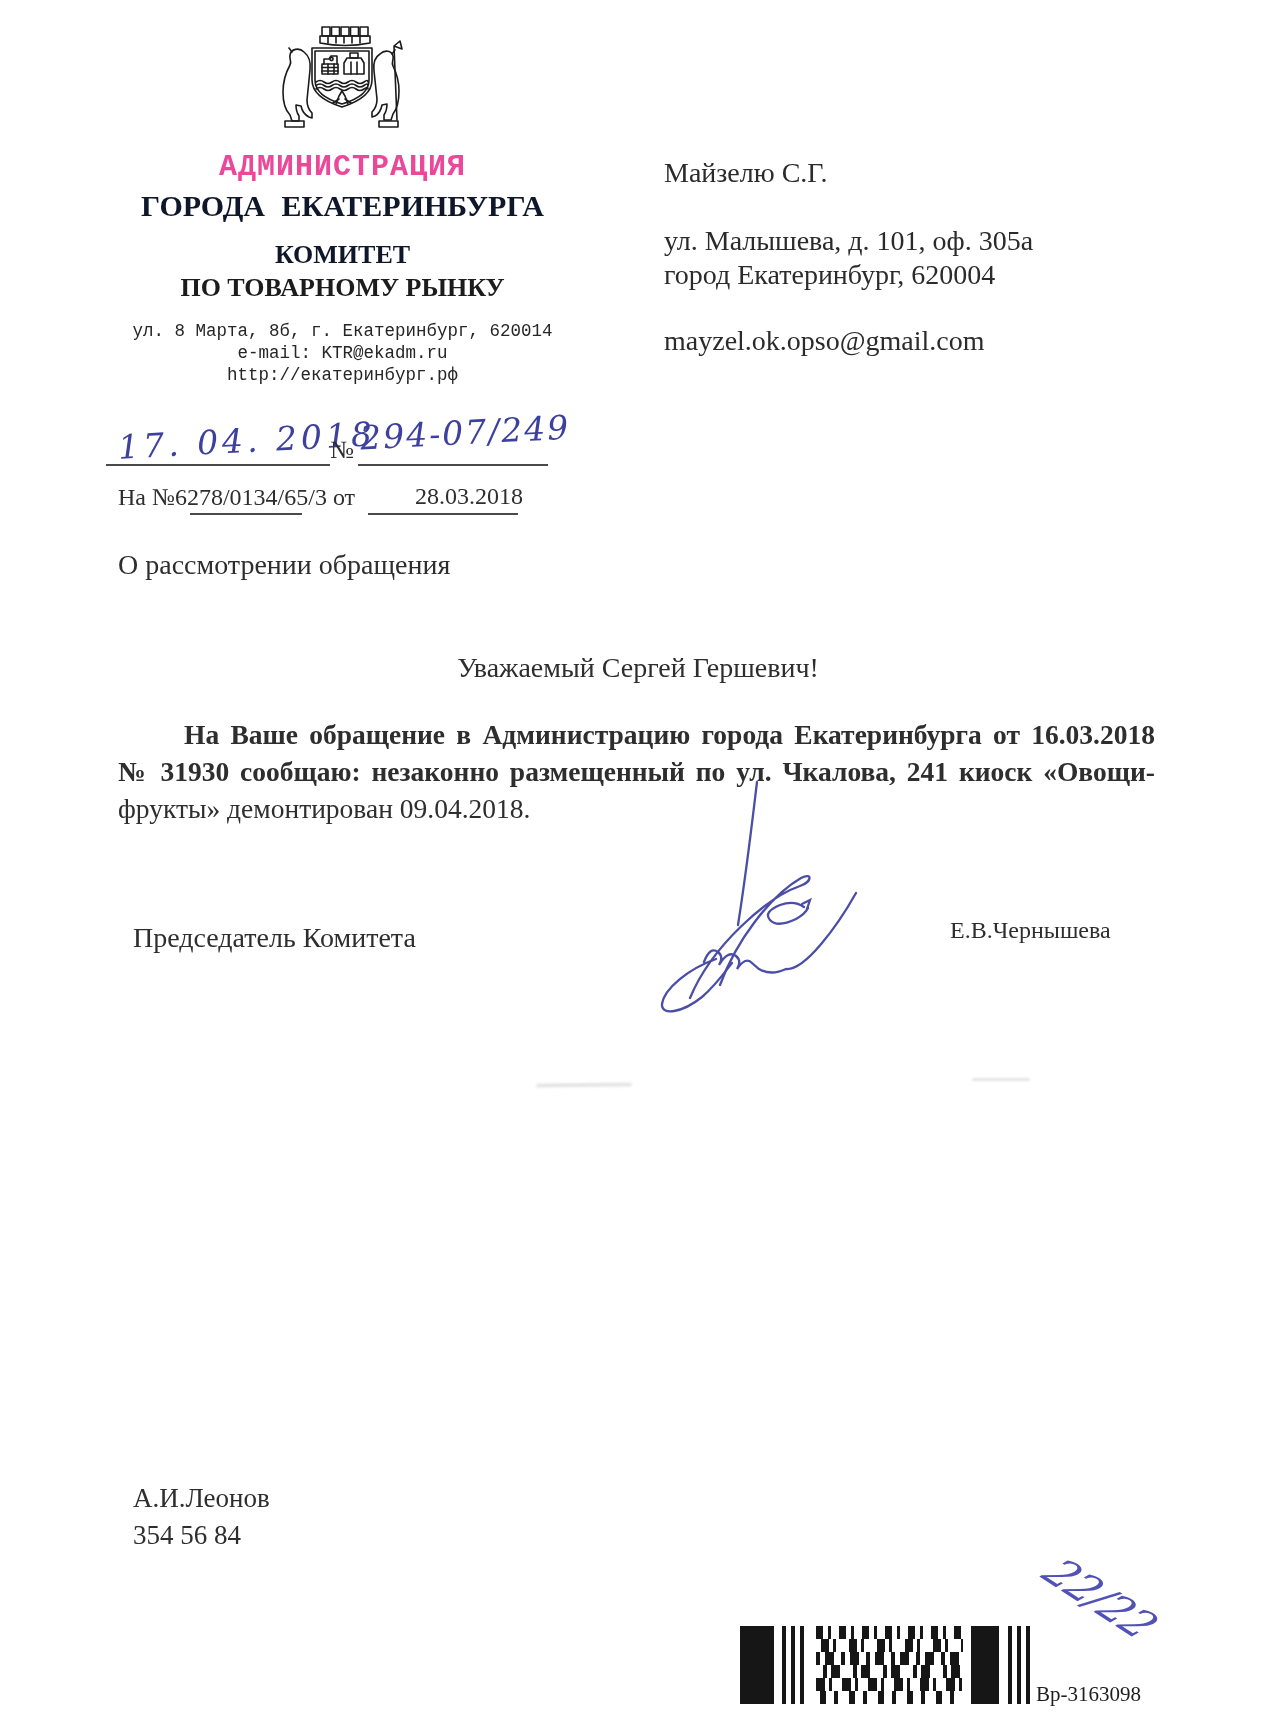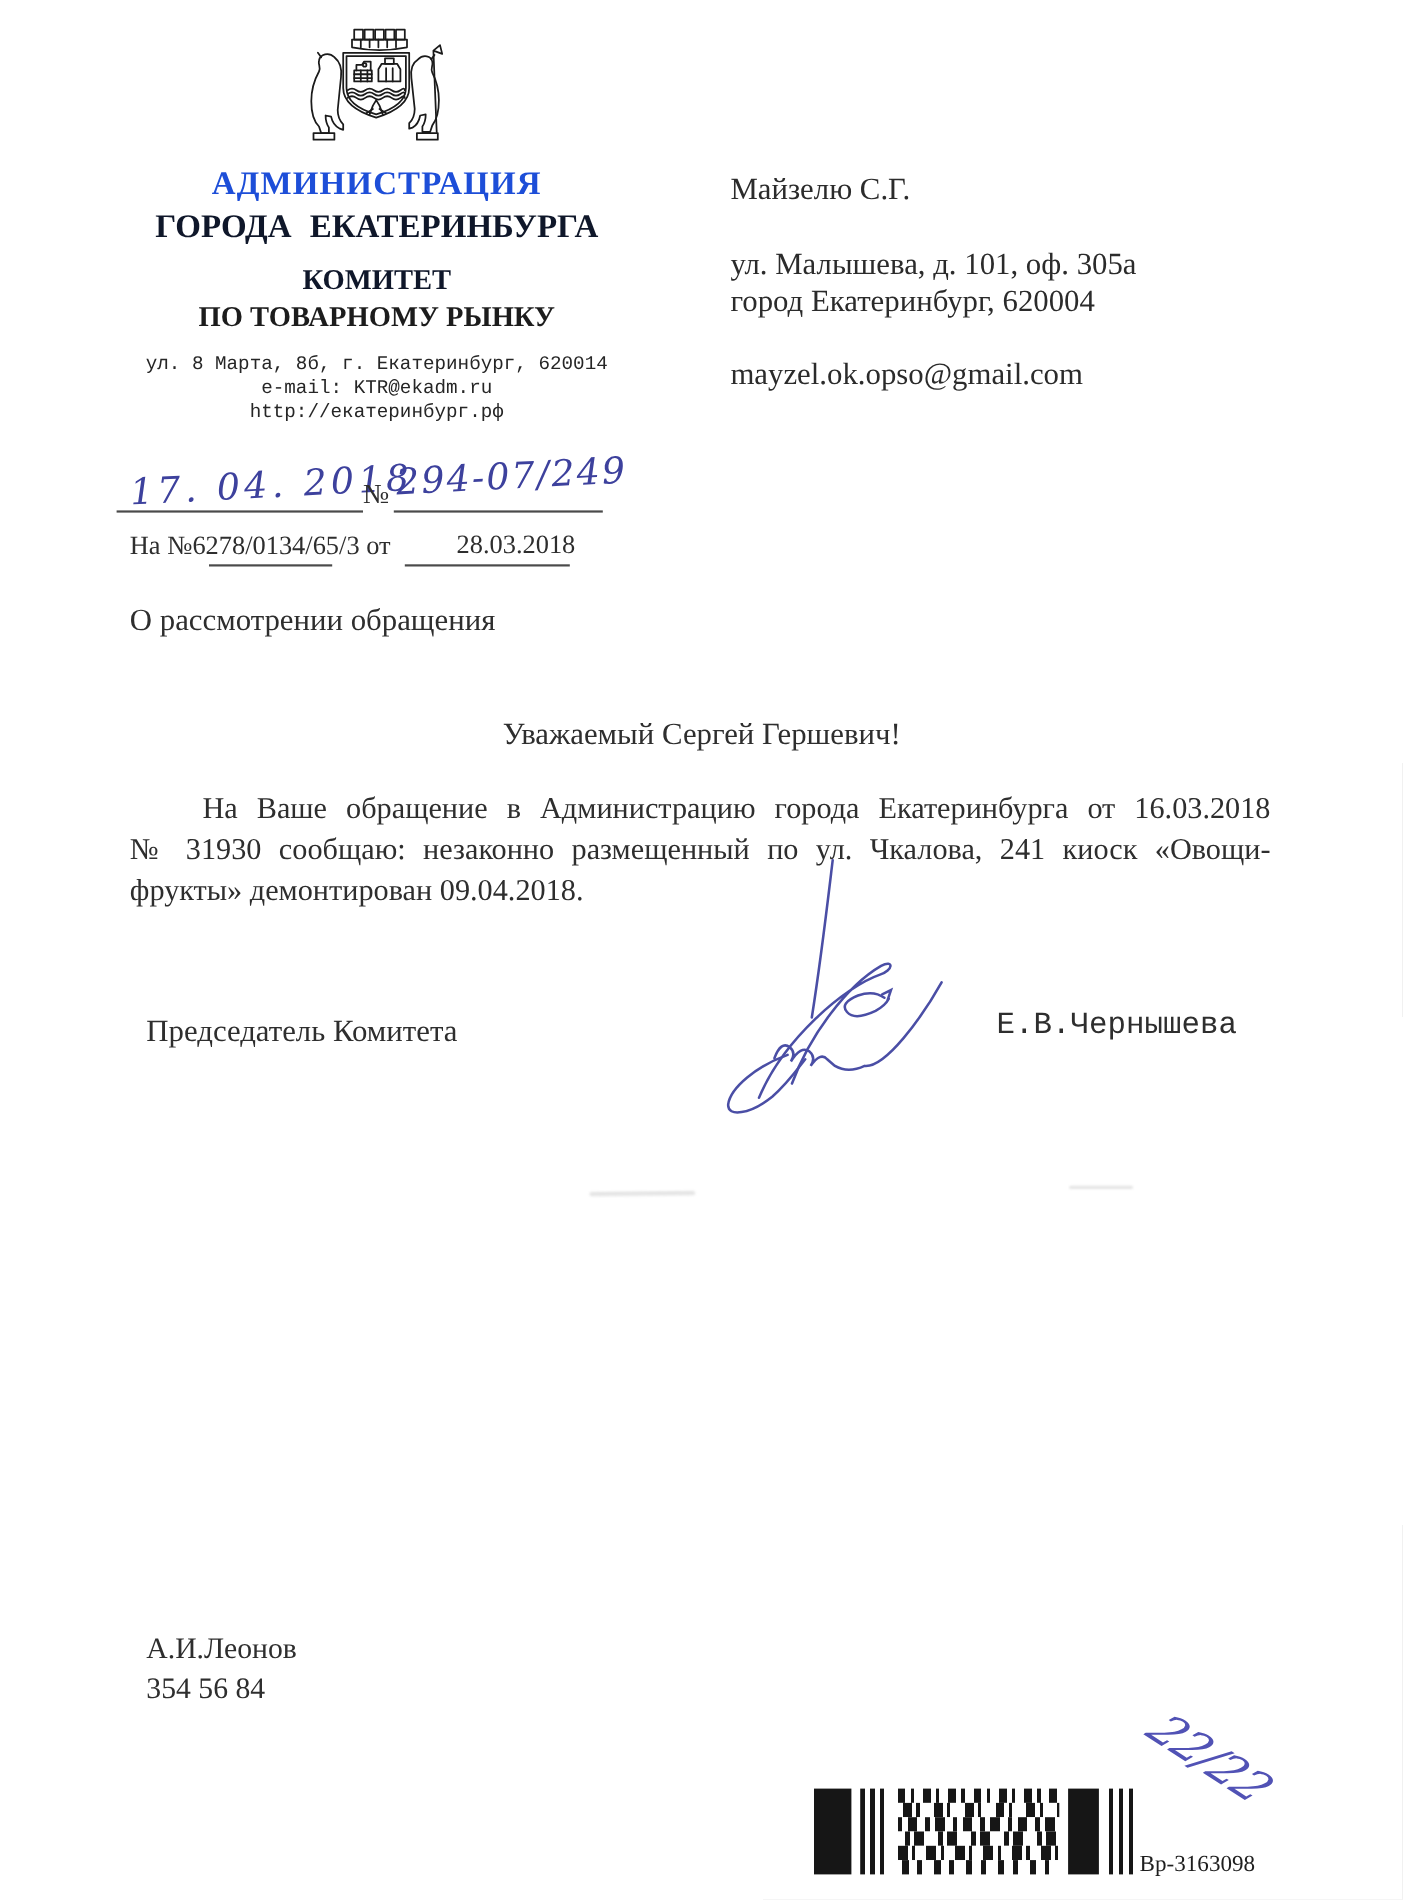--- a/index.html
+++ b/index.html
@@ -5,21 +5,21 @@
   html,body{margin:0;padding:0;background:#e8e8e8;}
   .page{
     position:relative; width:1275px; height:1727px; margin:0 auto;
     background:#ffffff; overflow:hidden;
     font-family:"Liberation Serif","DejaVu Serif",serif; color:#2e2e2e;
   }
   .abs{position:absolute;}
 
   
   .lh-col{left:90px; top:150px; width:505px; text-align:center;}
-  .lh-org1{font-size:30px; font-weight:bold; letter-spacing:1px; color:#1d4ed8;}
+  .lh-org1{font-size:30px; font-weight:bold; letter-spacing:1px; color:#ec4899;font-family:Liberation Mono, monospace;}
   .lh-org2{font-size:30px; font-weight:bold; word-spacing:9px; color:#0f172a; margin-top:5px;}
   .lh-com1{font-size:26px; font-weight:bold; color:#0f172a; margin-top:17px;}
   .lh-com2{font-size:26px; font-weight:bold; color:#1c1c1c; margin-top:3px;}
   .lh-contact{margin-top:17px; font-size:17.5px; line-height:22px; color:#262626;font-family:Liberation Mono, monospace;}
 
   
   .rcp{left:664px; top:156px; font-size:28px; line-height:34px; color:#2b2b2b;}
   .rcp .gap1{height:34px;}
   .rcp .gap2{height:32px;}
 
@@ -33,25 +33,25 @@
   .ruleB{left:358px; top:464px; width:190px;}
   .reply-line{left:118px; top:484px; font-size:24px; white-space:nowrap;}
   .reply-date{left:415px; top:483px; font-size:24px;}
   .ruleC{left:190px; top:513px; width:112px; height:2px;}
   .ruleD{left:368px; top:513px; width:150px; height:2px;}
 
   .subject{left:118px; top:549px; font-size:28px;}
   .salutation{left:138px; top:652px; width:1000px; text-align:center; font-size:28px;}
 
   .para{left:118px; top:716px; width:1037px; font-size:27.5px; line-height:37px;}
-  .para .jl{text-align:justify; text-align-last:justify;}
+  .para .jl{text-align:justify; text-align-last:justify;font-weight:bold;}
   .para .first{text-indent:66px;}
 
   .sig-pos{left:133px; top:922px; font-size:28px;}
-  .sig-name{left:906px; top:917px; font-size:28px;font-family:Liberation Mono, monospace;}
+  .sig-name{left:950px; top:917px; font-size:24px;}
   .sig-svg{left:620px; top:773px; width:240px; height:245px;}
 
   .executor{left:133px; top:1480px; font-size:27px; line-height:37px;}
 
   .smudge{background:rgba(110,110,110,0.18); filter:blur(1px); border-radius:2px;}
   .smudge1{left:536px; top:1083px; width:96px; height:4px; transform:rotate(-0.6deg);}
   .smudge2{left:972px; top:1078px; width:58px; height:3px;}
 
   
   .barcode{left:740px; top:1626px; width:290px; height:78px; display:flex; align-items:stretch;}

